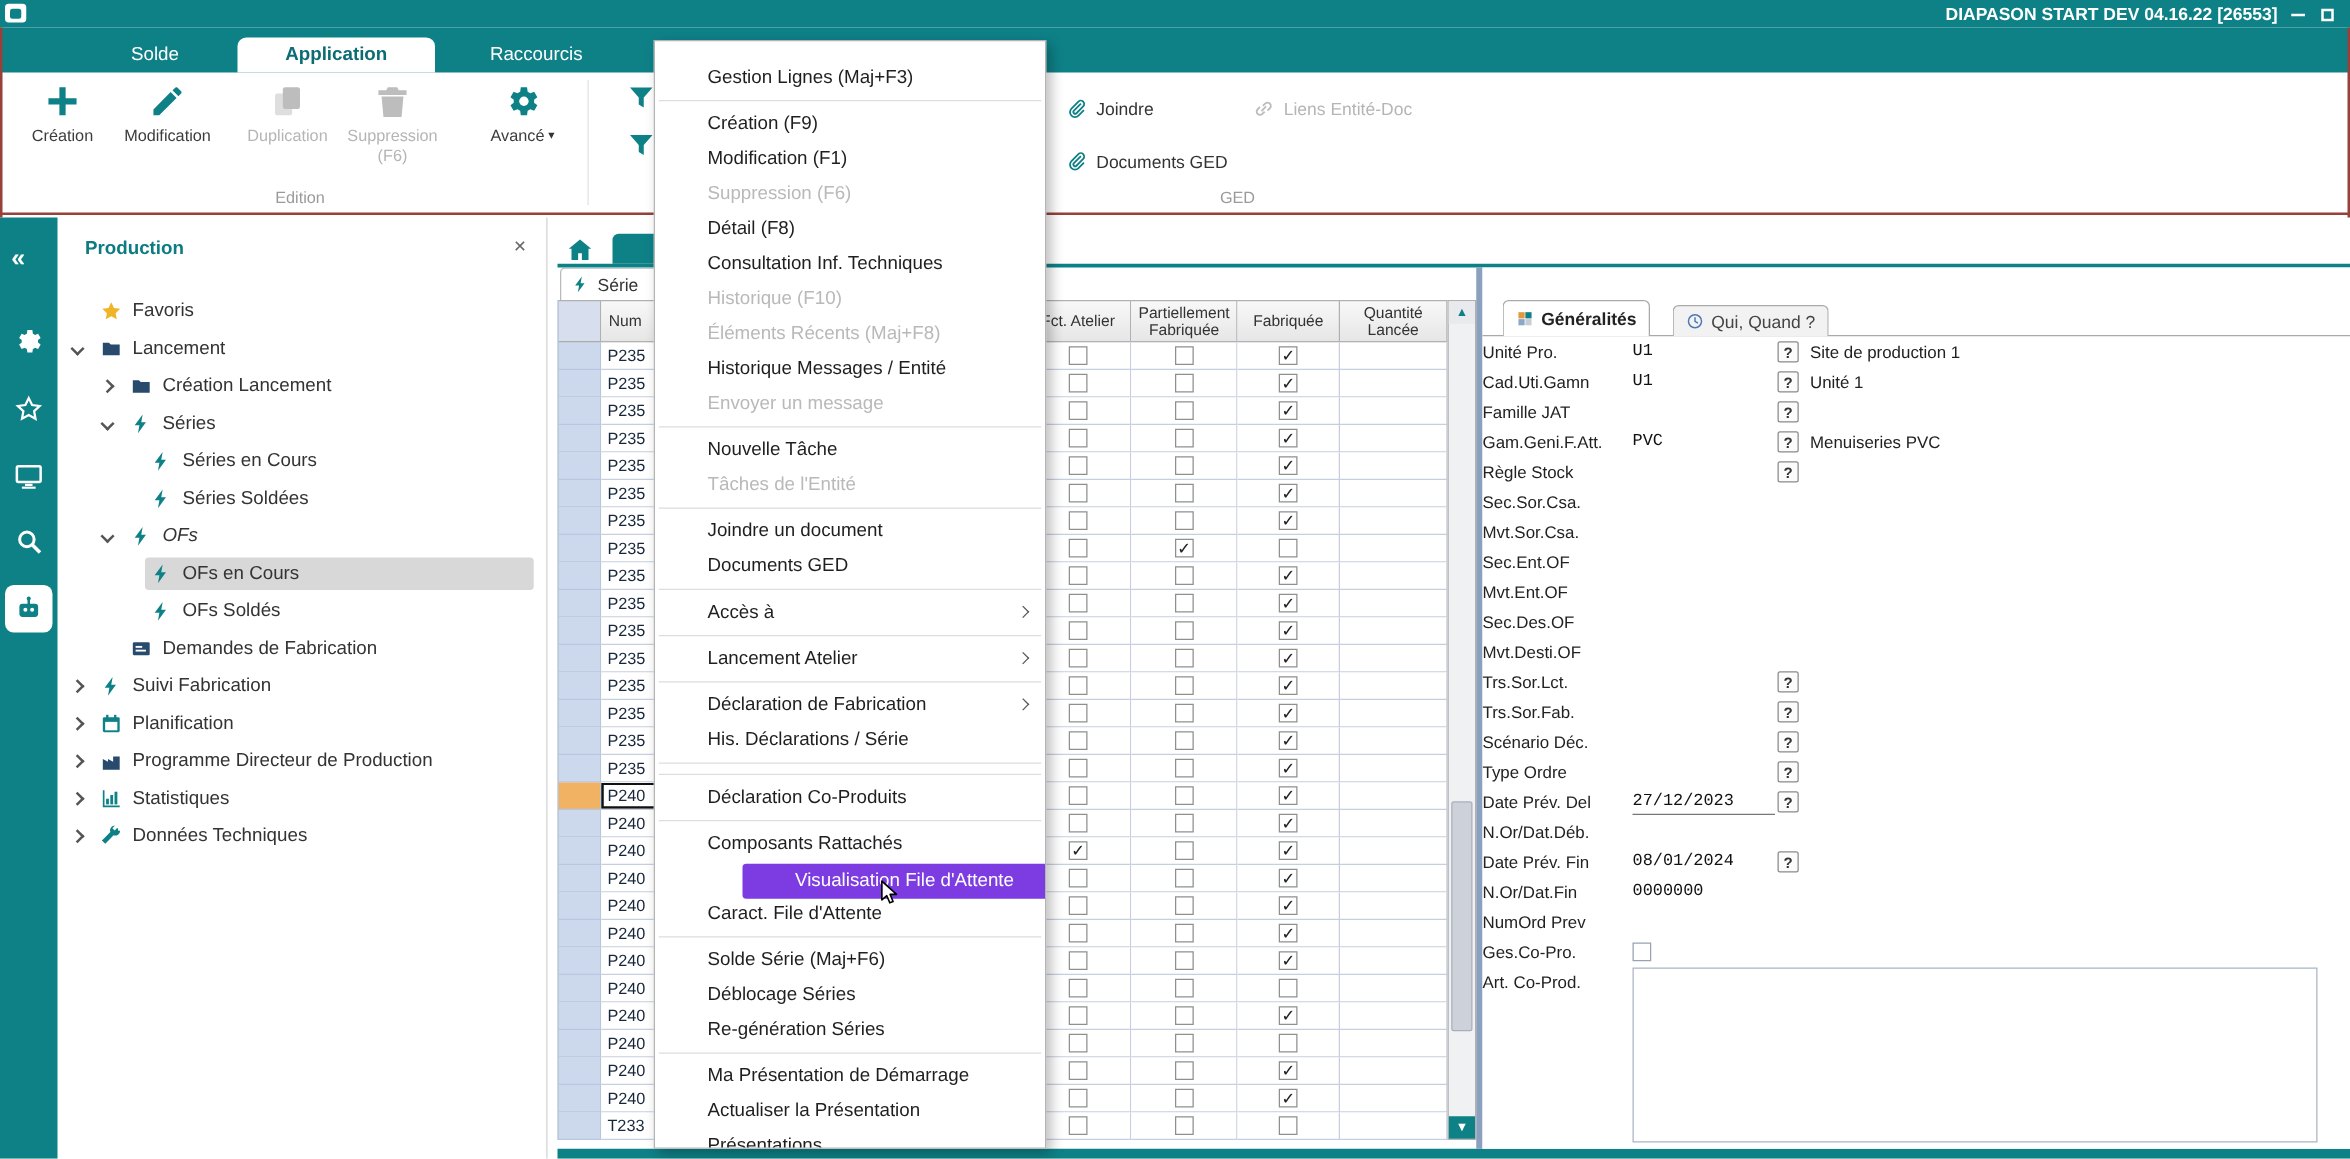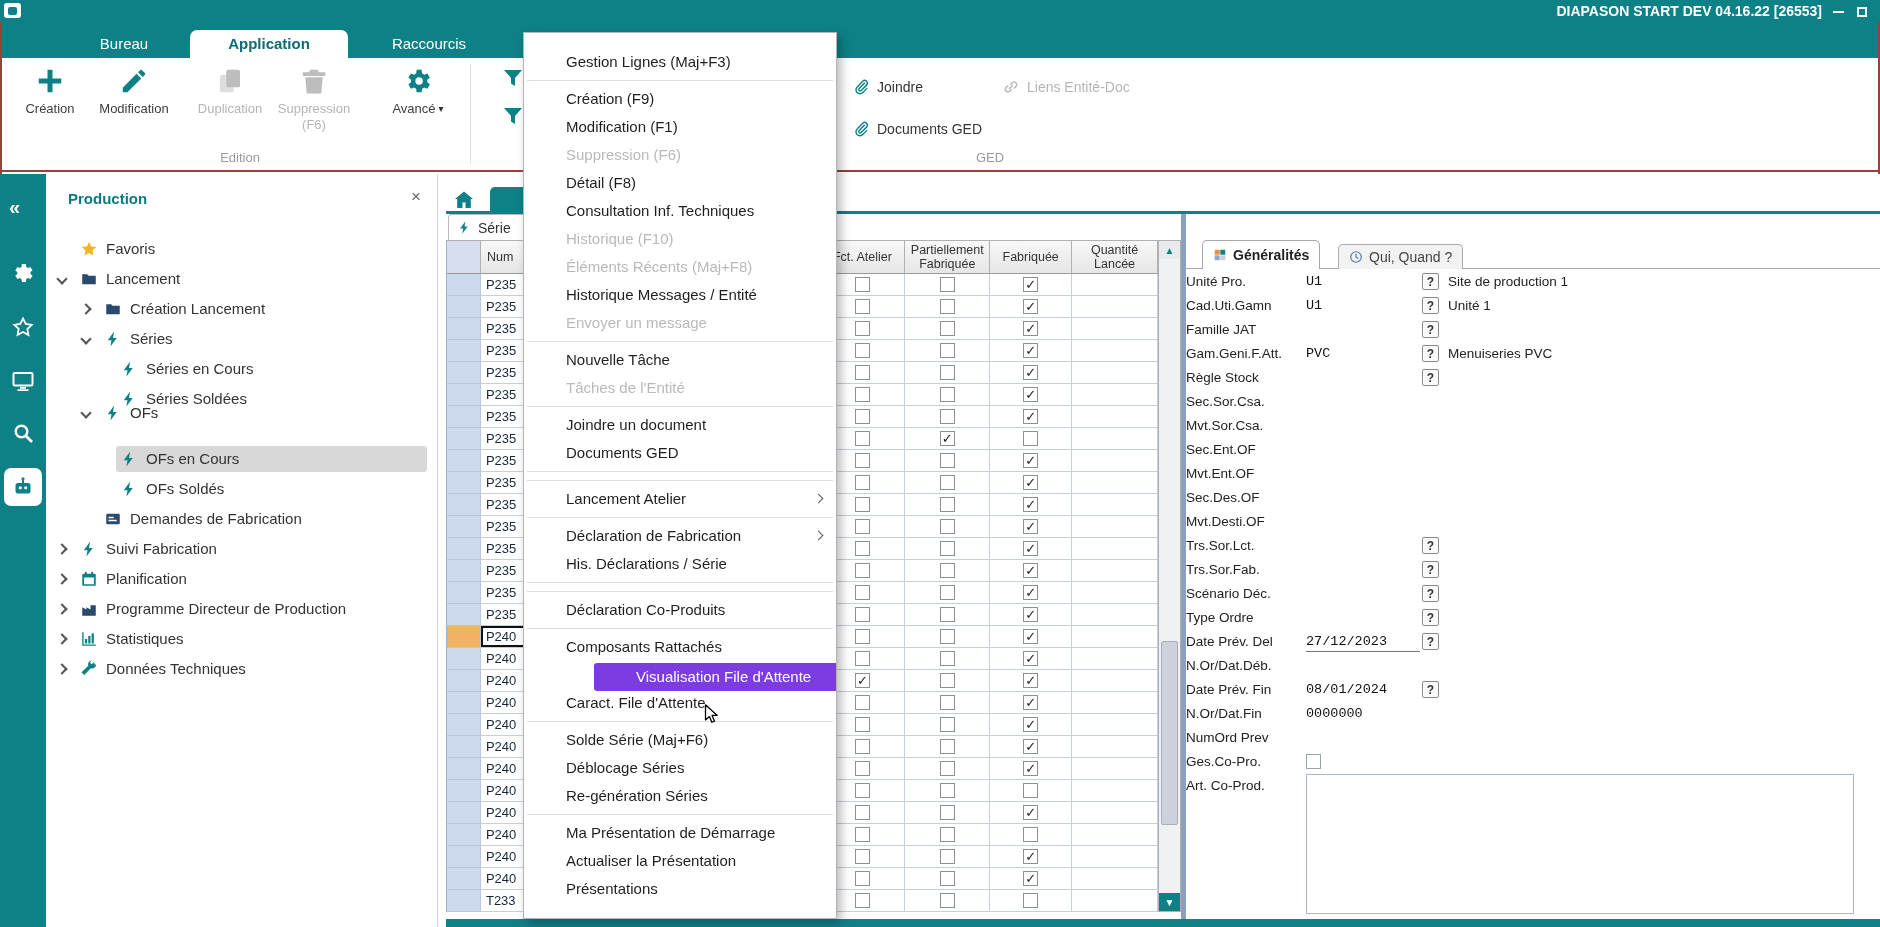--- a/index.html
+++ b/index.html
@@ -108,21 +108,21 @@
   <div id="window-title">DIAPASON START DEV 04.16.22 [26553]</div>
   <div class="winbtn" id="btn-min">
       <span></span>
     </div>
   <div class="winbtn" id="btn-max">
       <span></span>
     </div>
 </div>
 
 <div id="tabrow">
-    <div class="ribbon-tab" style="left: 64px; width: 120px;">Bureau</div>
+    <div class="ribbon-tab" style="left: 64px; width: 120px;">Solde</div>
     <div class="ribbon-tab active" style="left: 190px; width: 158px;">Application</div>
     <div class="ribbon-tab" style="left: 354px; width: 150px;">Raccourcis</div>
   </div>
 
 <div id="ribbon">
   <div class="vsep" style="left:470px"></div>
   <div class="grouplabel" style="left:190px;width:100px">Edition</div>
   <div class="grouplabel" style="left:940px;width:100px">GED</div>
 <div class="bigbtn" style="left: 4px;">
       <div class="icon" style="width: 30px; height: 30px; color: rgb(14, 129, 135);">
@@ -313,21 +313,21 @@
       <div class="treelabel" style="left: 100px;">Séries en Cours</div>
     </div>
     <div class="treerow" style="top: 210px;">
       <div class="icon treeicon" style="width: 18px; height: 18px; color: rgb(14, 129, 135); left: 74px;">
         <svg viewBox="0 0 24 24">
           <path d="M13.5 2L5 13.5h5L8.5 22 17 10.5h-5L13.5 2z" fill="currentColor"></path>
         </svg>
       </div>
       <div class="treelabel" style="left: 100px;">Séries Soldées</div>
     </div>
-    <div class="treerow" style="top: 224px;">
+    <div class="treerow" style="top: 240px; font-style: italic;">
       <div class="chev open" style="left: 36px;"></div>
       <div class="icon treeicon" style="width: 18px; height: 18px; color: rgb(14, 129, 135); left: 58px;">
         <svg viewBox="0 0 24 24">
           <path d="M13.5 2L5 13.5h5L8.5 22 17 10.5h-5L13.5 2z" fill="currentColor"></path>
         </svg>
       </div>
       <div class="treelabel" style="left: 84px;">OFs</div>
     </div>
     <div class="treerow" style="top: 270px;">
       <div class="hl"></div>
@@ -992,20 +992,21 @@
     <div class="mi disabled"><div class="milabel">Éléments Récents (Maj+F8)</div></div>
     <div class="mi"><div class="milabel">Historique Messages / Entité</div></div>
     <div class="mi disabled"><div class="milabel">Envoyer un message</div></div>
     <div class="msep"></div>
     <div class="mi"><div class="milabel">Nouvelle Tâche</div></div>
     <div class="mi disabled"><div class="milabel">Tâches de l'Entité</div></div>
     <div class="msep"></div>
     <div class="mi"><div class="milabel">Joindre un document</div></div>
     <div class="mi"><div class="milabel">Documents GED</div></div>
     <div class="msep"></div>
+    <div class="mi"><div class="milabel">Accès à</div><div class="sub"></div></div>
     <div class="msep"></div>
     <div class="mi"><div class="milabel">Lancement Atelier</div><div class="sub"></div></div>
     <div class="msep"></div>
     <div class="mi"><div class="milabel">Déclaration de Fabrication</div><div class="sub"></div></div>
     <div class="mi"><div class="milabel">His. Déclarations / Série</div></div>
     <div class="msep"></div>
     <div class="msep"></div>
     <div class="mi"><div class="milabel">Déclaration Co-Produits</div></div>
     <div class="msep"></div>
     <div class="mi"><div class="milabel">Composants Rattachés</div></div>

